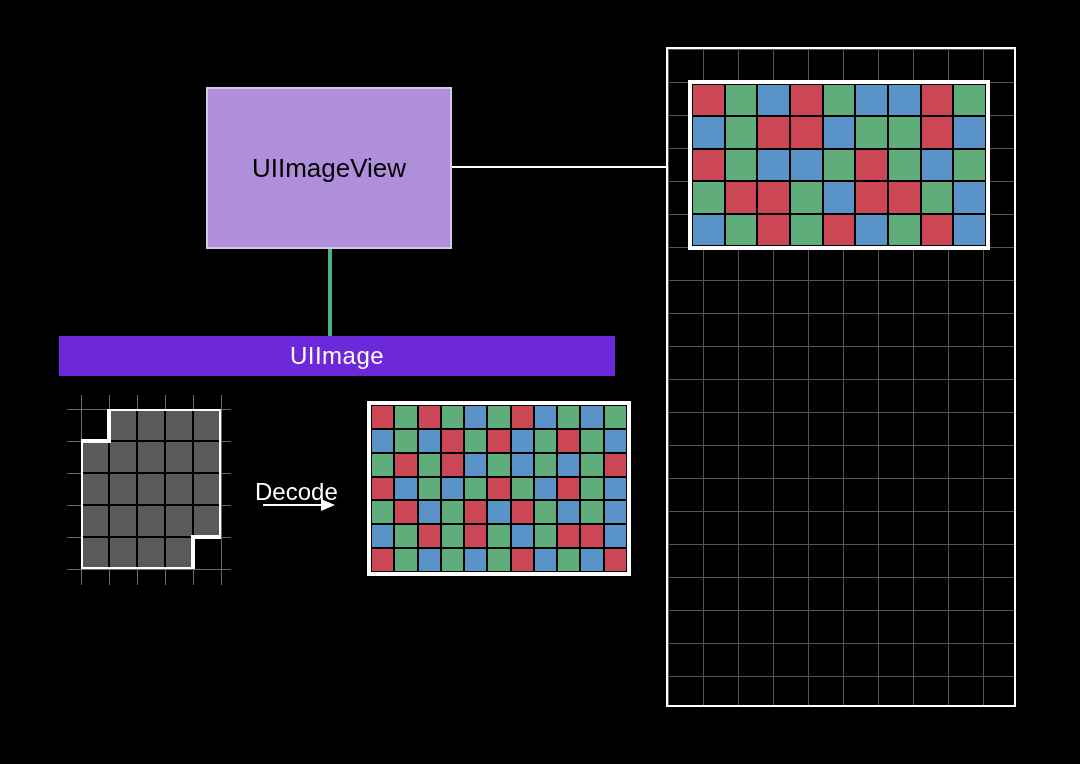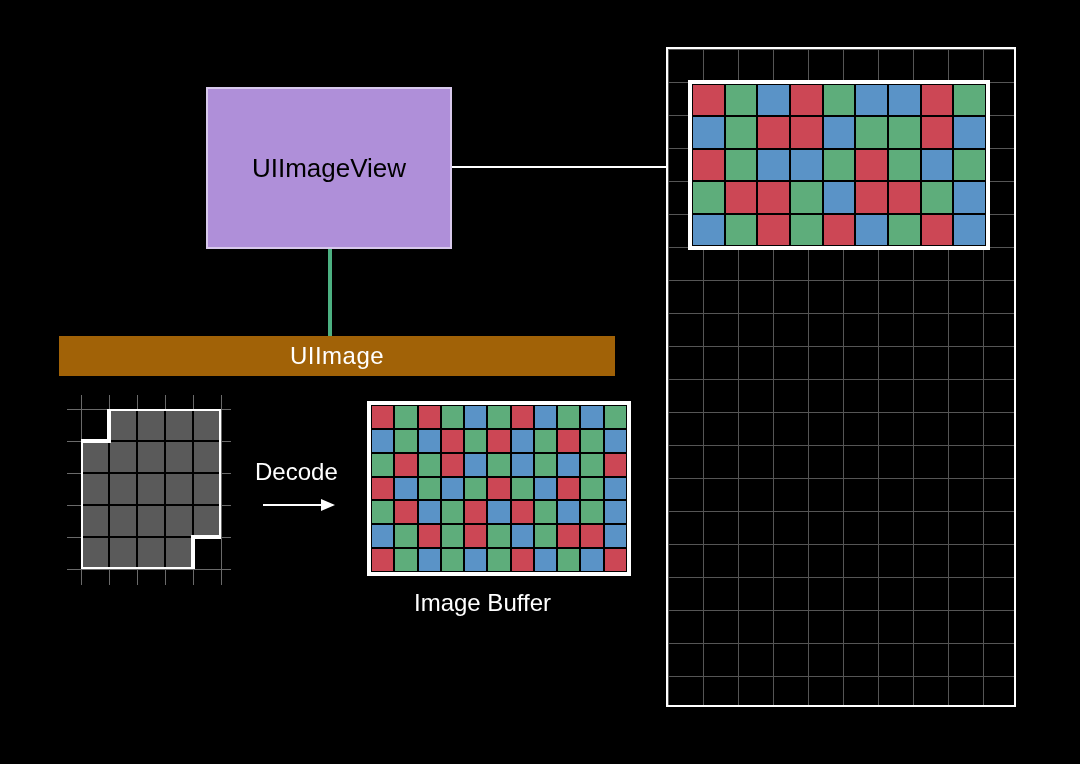--- a/index.html
+++ b/index.html
@@ -35,21 +35,21 @@
     font-weight: 400;
   }
 
   
   .uiimage-bar {
     position: absolute;
     left: 59px;
     top: 336px;
     width: 556px;
     height: 40px;
-    background: #a16207;
+    background: #6d28d9;
     display: flex;
     align-items: center;
     justify-content: center;
     color: #fff;
     font-size: 24px;
     font-weight: 400;
     letter-spacing: 0.5px;
   }
 
   
@@ -71,20 +71,21 @@
     height: 2px;
     background: #fff;
   }
 
   
   .label {
     position: absolute;
     color: #fff;
     font-size: 24px;
     font-weight: 400;
+    margin-top: 20px;
   }
   .label-databuffer { left: 78px; top: 594px; }
   .label-imagebuffer { left: 414px; top: 589px; }
   .label-decode { left: 255px; top: 458px; }
 
   
   .arrow {
     position: absolute;
     left: 263px;
     top: 504px;
@@ -445,15 +446,14 @@
         <div class="cell c-b"></div>
         <div class="cell c-g"></div>
         <div class="cell c-r"></div>
         <div class="cell c-b"></div>
         <div class="cell c-g"></div>
         <div class="cell c-b"></div>
         <div class="cell c-r"></div>
       </div>
     </div>
 
-  <div class="label label-imagebuffer">Image Buffer</div>
 
 </div>
 
 </body></html>

